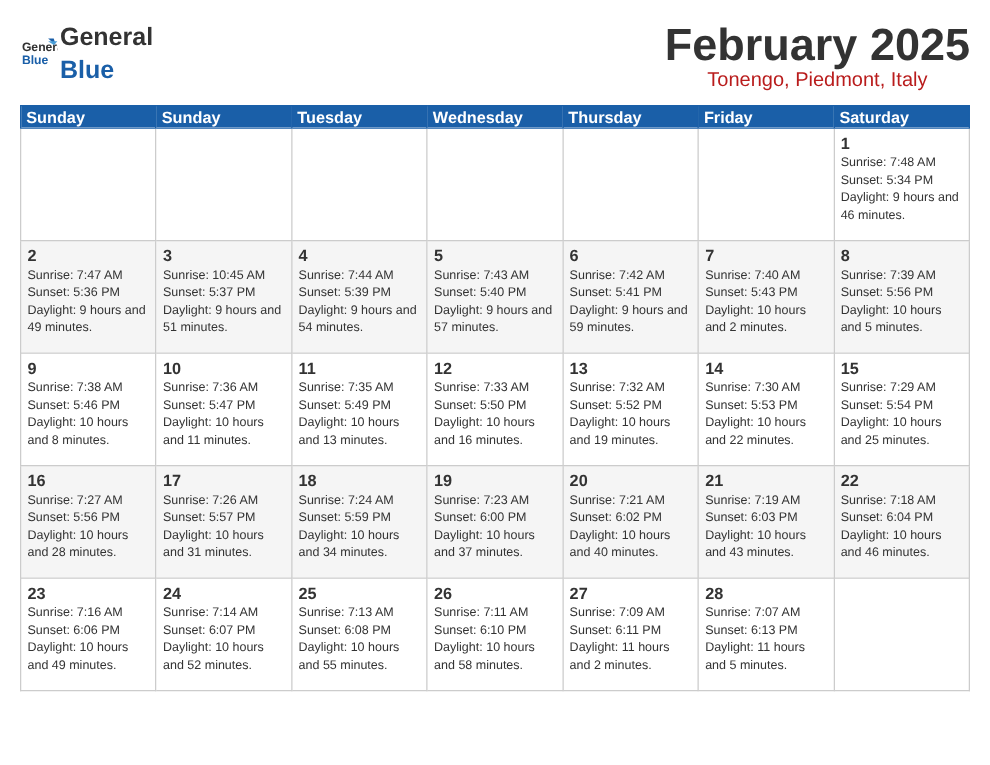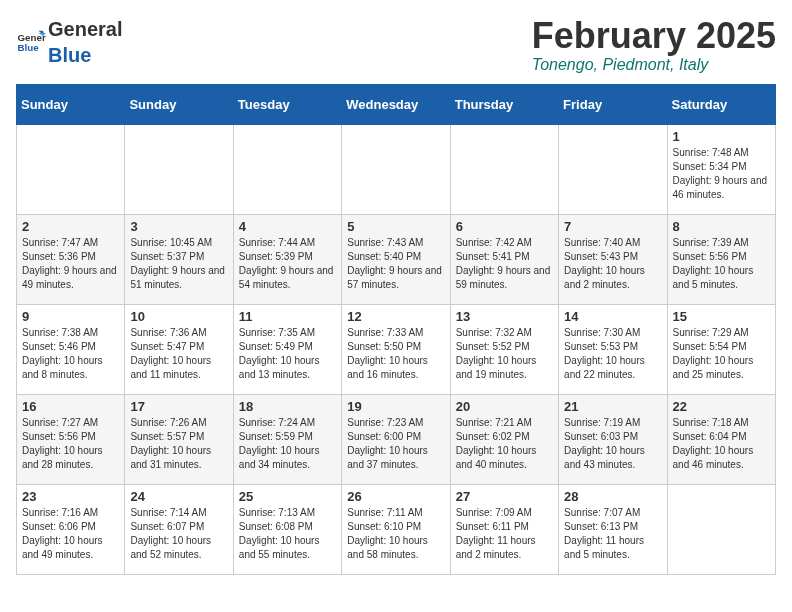--- a/index.html
+++ b/index.html
@@ -22,44 +22,43 @@
       font-size: 22px;
       font-weight: bold;
       color: #1a5fa8;
     }
     .logo-icon {
       width: 30px;
       height: 30px;
       margin-right: 2px;
     }
     .title-area {
-      text-align: left;
+      text-align: center;
     }
     .month-title {
       font-size: 36px;
       font-weight: bold;
       color: #333;
       line-height: 1.1;
     }
     .location {
       font-size: 16px;
-      color: #0f766e;
-      font-style: italic;
+      color: #b91c1c;
     }
     table {
       width: 100%;
       border-collapse: collapse;
       table-layout: fixed;
     }
     thead th {
       background: #1a5fa8;
       color: #fff;
       font-size: 13px;
       font-weight: bold;
-      padding: 12px 4px;
+      padding: 1px 4px;
       text-align: left;
       border: 1px solid #1a5fa8;
     }
     tbody td {
       border: 1px solid #ccc;
       vertical-align: top;
       padding: 4px 5px;
       min-height: 80px;
       height: 90px;
       font-size: 11px;

